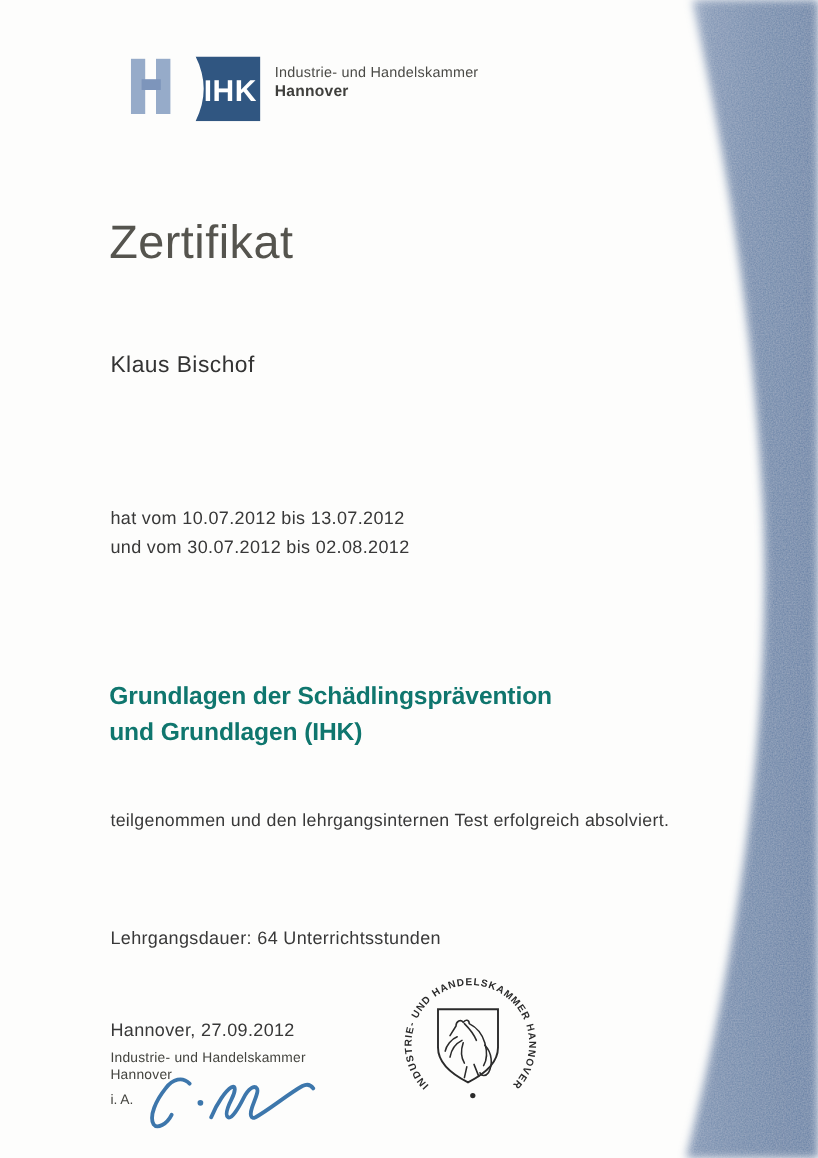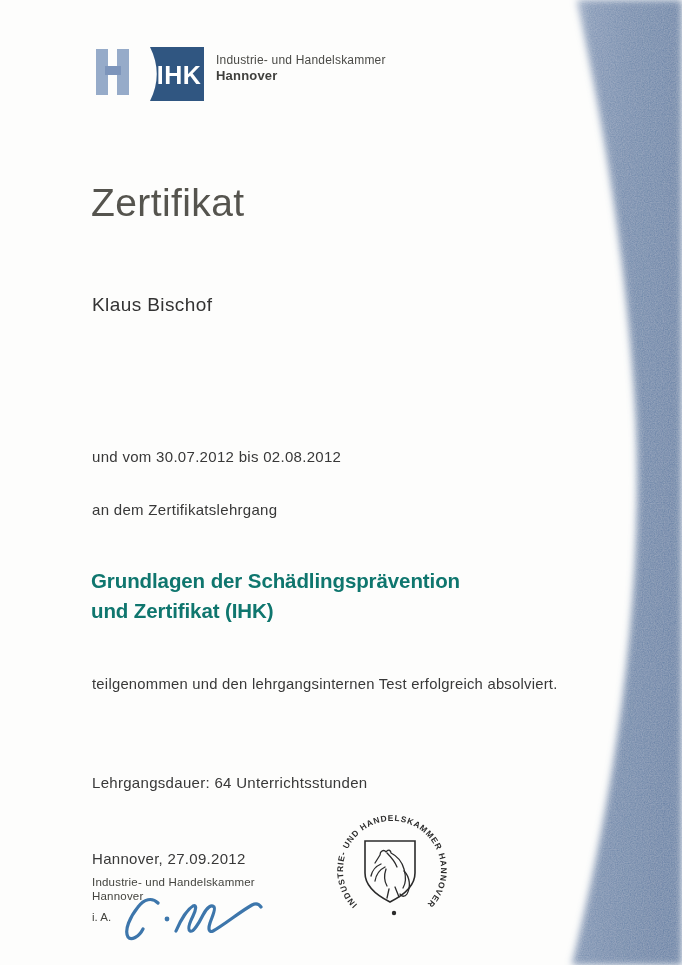--- a/index.html
+++ b/index.html
@@ -6,21 +6,21 @@
   body{
     width:682px;height:965px;position:relative;overflow:hidden;
     background:#fdfdfc;
     font-family:"Liberation Sans", sans-serif;
     color:#383838;
   }
   .band-svg{position:absolute;top:0;left:0;z-index:0;}
   .content{position:absolute;top:0;left:0;width:682px;height:965px;z-index:1;}
 
   
-  .logo{position:absolute;left:96px;top:47px;display:flex;align-items:flex-start;}
+  .logo{position:absolute;left:109px;top:47px;display:flex;align-items:flex-start;}
   .logo-h{display:block;}
   .logo-box{display:block;margin-left:12px;}
   .logo-text{margin-left:12px;padding-top:6px;line-height:1.25;}
   .logo-org{font-size:12px;color:#4a4a46;letter-spacing:0.2px;}
   .logo-city{font-size:13px;font-weight:bold;color:#3f3f3c;letter-spacing:0.2px;}
 
   .cert-title{
     position:absolute;left:91px;top:181px;
     font-size:39px;font-weight:400;color:#55544e;letter-spacing:0.4px;
   }
@@ -86,26 +86,26 @@
     <div class="logo-text">
       <div class="logo-org">Industrie- und Handelskammer</div>
       <div class="logo-city">Hannover</div>
     </div>
   </div>
 
   <div class="cert-title">Zertifikat</div>
 
   <div class="line name">Klaus Bischof</div>
 
+  <div class="line period1">hat vom 10.07.2012 bis 13.07.2012</div>
   <div class="line period2">und vom 30.07.2012 bis 02.08.2012</div>
-  <div class="line course-intro">an dem Zertifikatslehrgang</div>
 
   <div class="course-title">
     <div>Grundlagen der Schädlingsprävention</div>
-    <div>und Zertifikat (IHK)</div>
+    <div>und Grundlagen (IHK)</div>
   </div>
 
   <div class="line result">teilgenommen und den lehrgangsinternen Test erfolgreich absolviert.</div>
   <div class="line duration">Lehrgangsdauer: 64 Unterrichtsstunden</div>
 
   <div class="line place-date">Hannover, 27.09.2012</div>
 
   <div class="footer-org">
     <div class="l1">Industrie- und Handelskammer</div>
     <div class="l2">Hannover</div>

